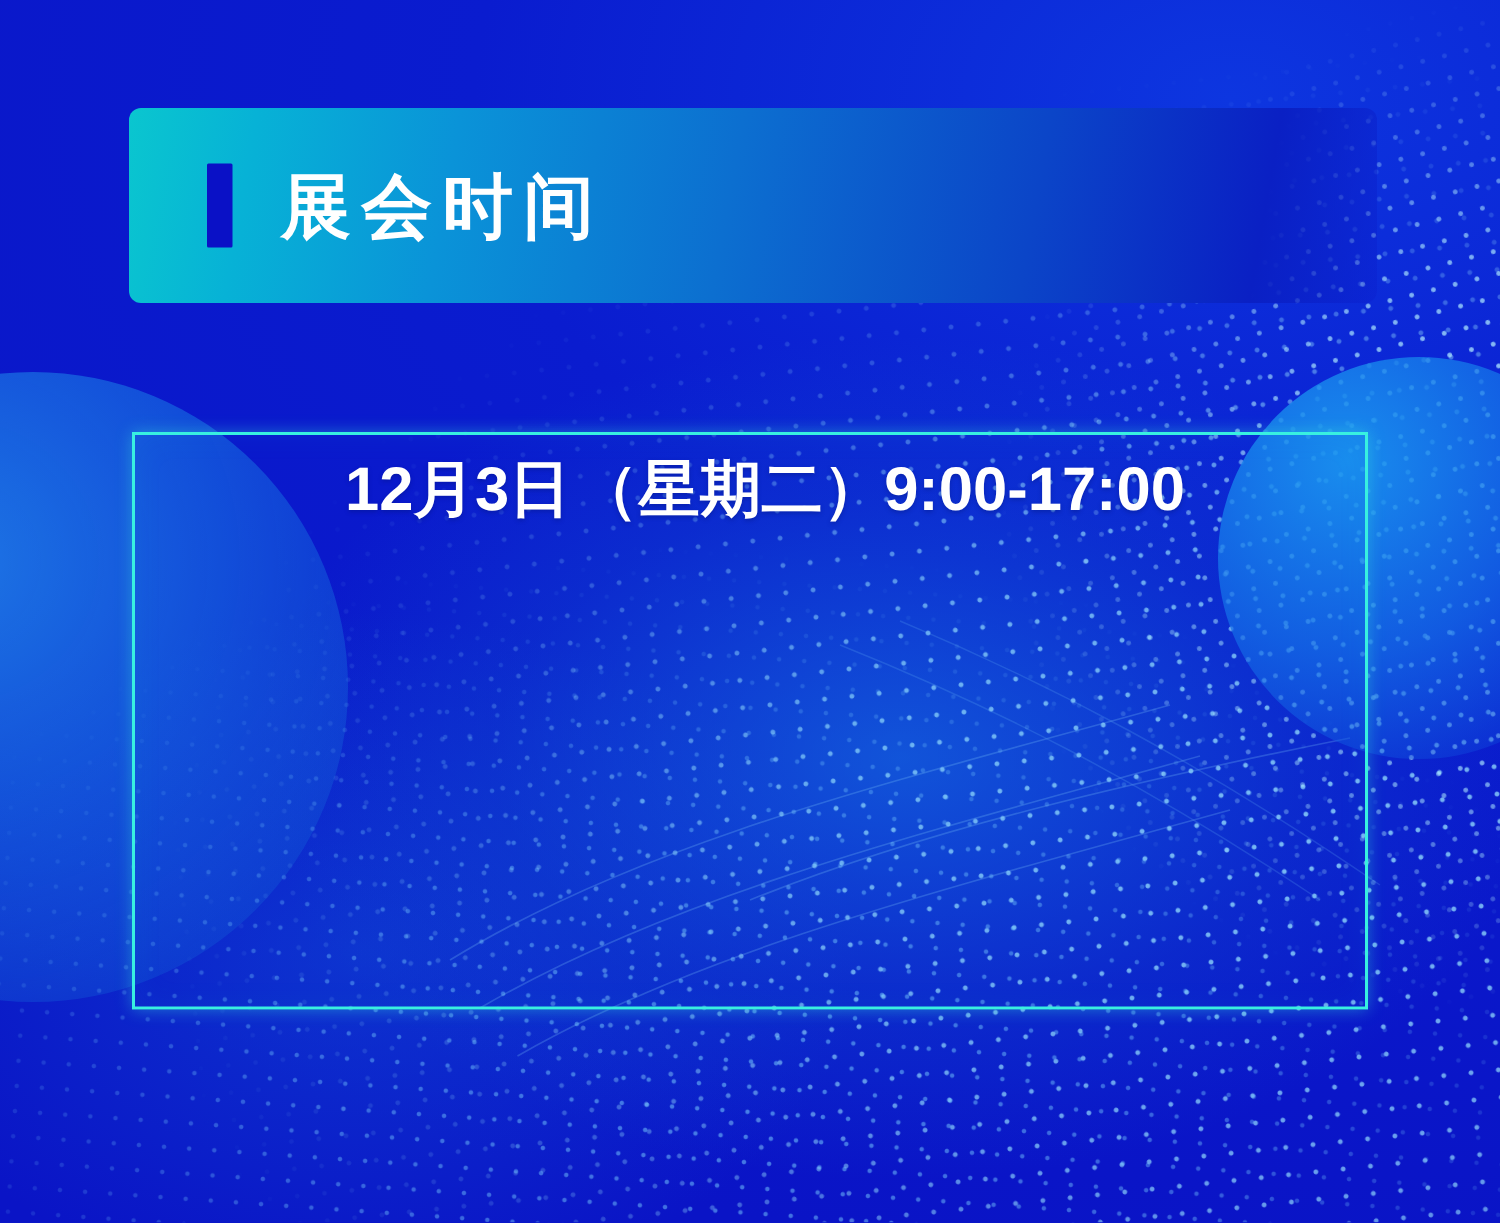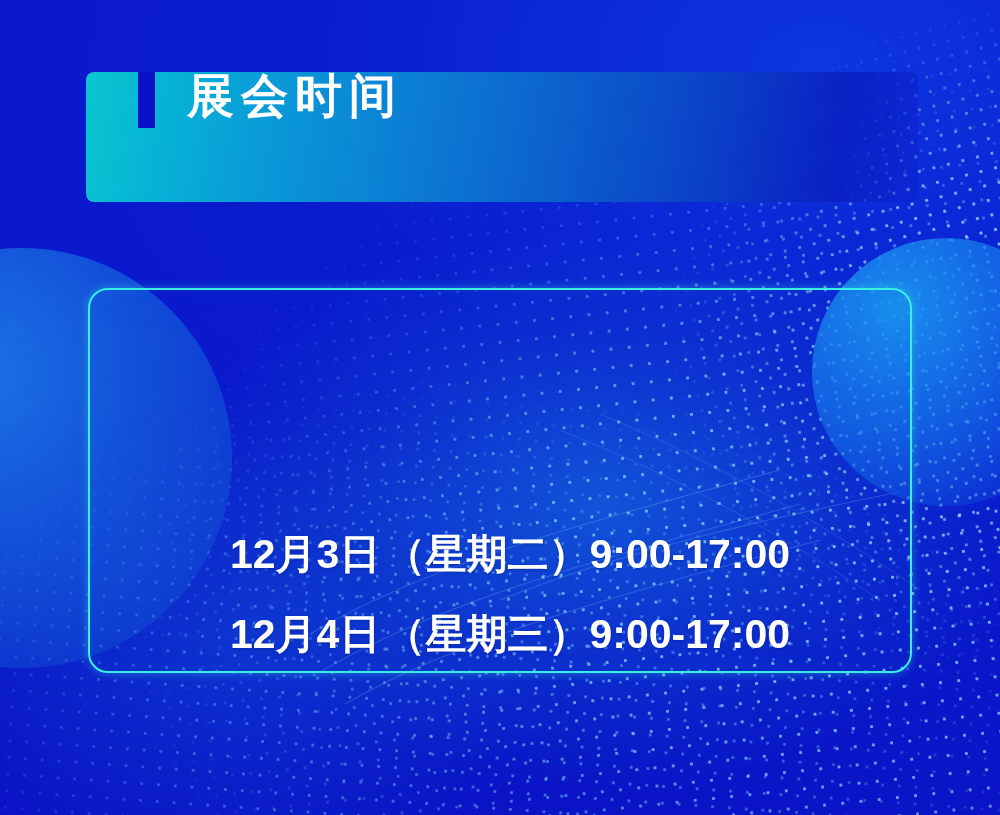--- a/index.html
+++ b/index.html
@@ -103,20 +103,21 @@
     border-radius: 8px;
     background: linear-gradient(100deg,
         #0ac6cf 0%,
         #07b2d6 10%,
         #0a93d8 26%,
         #0c6fd0 48%,
         #0b45c8 72%,
         #0a20c4 90%,
         rgba(10,23,200,0.25) 100%);
     display: flex;
+    align-items: center;
   }
   .banner-accent {
     width: 17px;
     height: 56px;
     margin-left: 52px;
     background: #0a11c6;
     border-radius: 1px;
     flex: 0 0 auto;
   }
   .banner-title {
@@ -131,25 +132,25 @@
 
   
   .card {
     position: absolute;
     left: 88px;
     top: 288px;
     width: 824px;
     height: 385px;
     box-sizing: border-box;
     border: 2px solid #38f0e0;
-    border-radius: 20px;
+    border-radius: 0;
     box-shadow: 0 0 10px rgba(60,240,225,0.38), inset 0 0 22px rgba(40,200,230,0.06);
     display: flex;
     flex-direction: column;
-    justify-content: flex-end;
+    justify-content: flex-start;
   }
   .schedule {
     list-style: none;
     margin: 0;
     padding: 0 0 0 140px;
   }
   .schedule-row {
     color: #ffffff;
     font-size: 41px;
     font-weight: 600;
@@ -191,19 +192,16 @@
   <div class="banner">
     <div class="banner-accent"></div>
     <div class="banner-title">展会时间</div>
   </div>
 
   <div class="card">
     <ul class="schedule">
       <li class="schedule-row">
         <span>12月3日</span><span class="sep"></span><span>（星期二）</span><span>9:00-17:00</span>
       </li>
-      <li class="schedule-row">
-        <span>12月4日</span><span class="sep"></span><span>（星期三）</span><span>9:00-17:00</span>
-      </li>
     </ul>
   </div>
 
 </div>
 
 </body></html>

